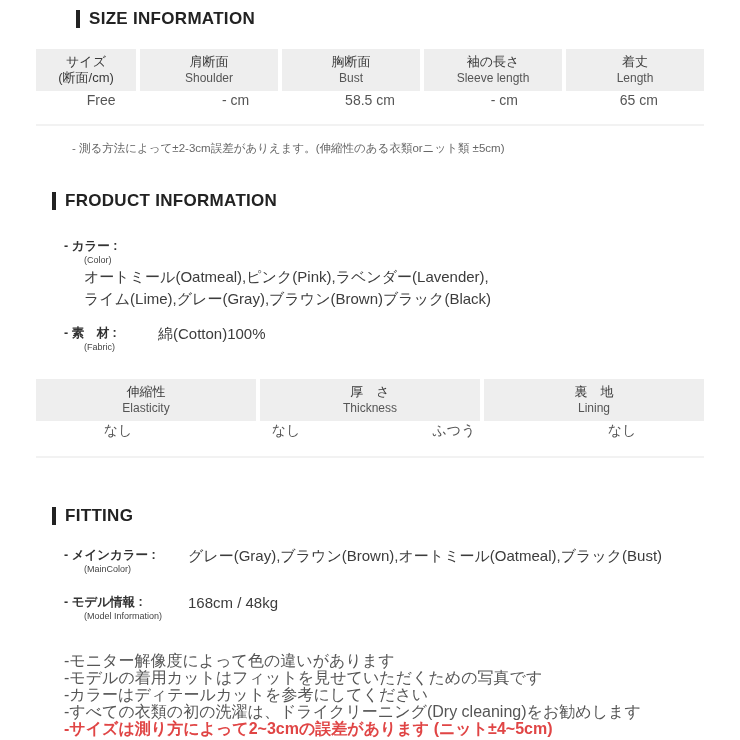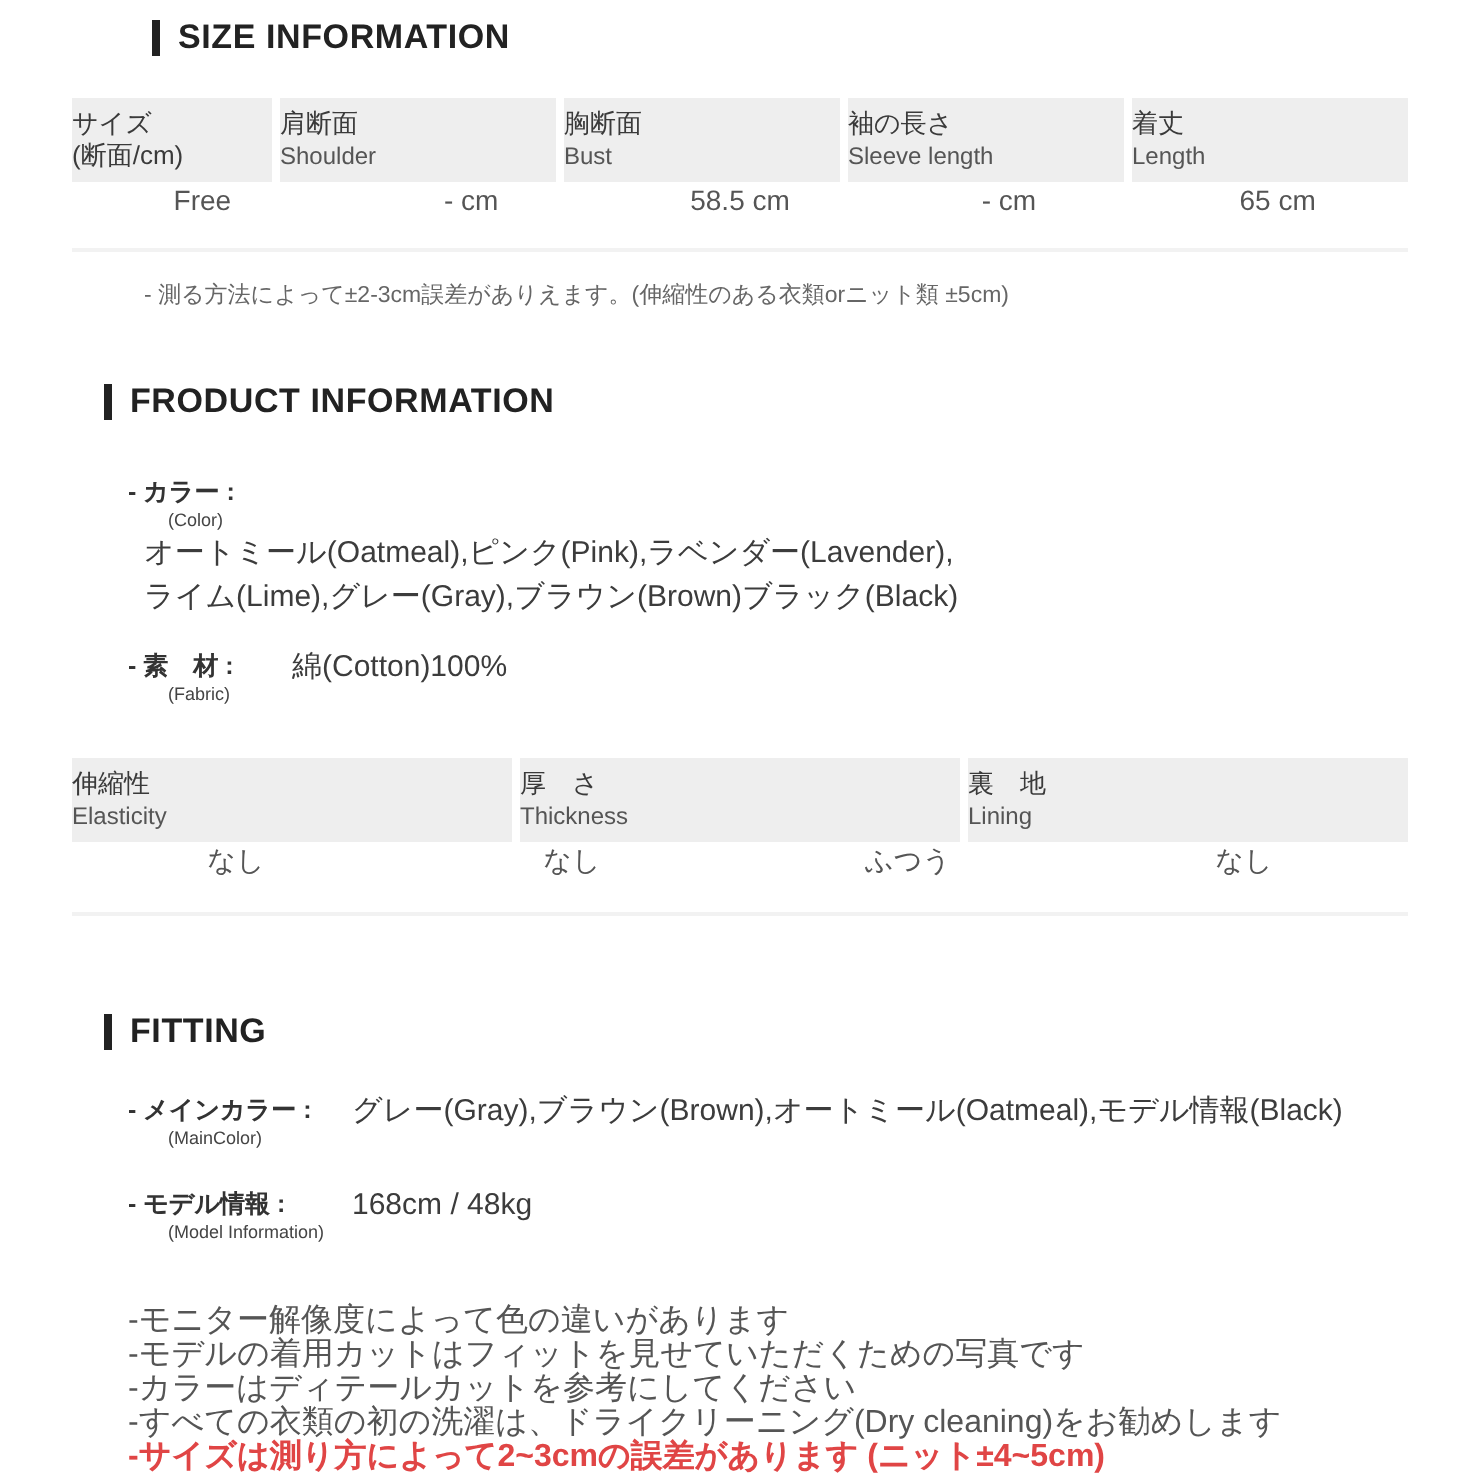--- a/index.html
+++ b/index.html
@@ -17,21 +17,21 @@
   .title-bar{width:4px;height:18px;background:var(--title-color,#1c1c1c);}
   .t1{padding-top:9px;padding-left:24px;}
   .t2{margin-top:34px;}
   .t3{margin-top:48px;}
 
   
   .tbl{margin:0 36px;}
   .tbl-head{display:flex;gap:4px;}
   .hcell{
     background:var(--cell-bg,#eeeeee);flex:1;height:42px;
-    display:flex;flex-direction:column;justify-content:center;align-items:flex-start;
+    display:flex;flex-direction:column;justify-content:center;align-items:center;
     line-height:16px;
   }
   .hcell .jp{font-size:13px;color:#3a3a3a;}
   .hcell .en{font-size:12px;color:#555;}
   .size-col0{flex:0 0 100px;}
   .tbl-row{display:flex;gap:4px;}
   .vcell{flex:1;text-align:center;color:#555;font-size:14px;padding:1px 0 16px;}
   .divider{border-bottom:2px solid #f2f2f2;margin:0 36px;}
 
   .size-tbl{margin-top:20px;}
@@ -39,21 +39,21 @@
 
   
   .size-notes{margin:13px 0 0 72px;font-size:11.5px;color:#666;line-height:18px;}
   .size-notes p{margin:0;}
 
   
   .info-row{display:flex;margin-left:64px;}
   .info-label{flex:0 0 auto;min-width:74px;padding-top:2px;}
   .info-label .lbl{font-size:12.5px;font-weight:bold;color:#333;white-space:nowrap;}
   .info-label .sub{font-size:9px;color:#444;margin-left:20px;line-height:11px;}
-  .info-value{font-size:15px;color:#3c3c3c;line-height:22px;padding-left:8px;}
+  .info-value{font-size:15px;color:#3c3c3c;line-height:22px;padding-left:8px;margin-left:12px;}
   .row-color{margin-top:25px;flex-direction:column;}
   .row-fabric{margin-top:13px;}
   .row-maincolor{margin-top:19px;}
   .row-maincolor .info-label{min-width:104px;}
   .row-model{margin-top:17px;}
   .row-model .info-label{min-width:104px;}
 
   
   .footer-notes{margin:30px 0 0 64px;font-size:16px;color:#555;line-height:17px;}
   .footer-notes p{margin:0;}
@@ -155,21 +155,21 @@
 <div class="section-title t3">
   <span class="title-bar"></span>
   <span>FITTING</span>
 </div>
 
 <div class="info-row row-maincolor">
   <div class="info-label">
     <div class="lbl">- メインカラー :</div>
     <div class="sub">(MainColor)</div>
   </div>
-  <div class="info-value">グレー(Gray),ブラウン(Brown),オートミール(Oatmeal),モデル情報(Black)</div>
+  <div class="info-value">グレー(Gray),ブラウン(Brown),オートミール(Oatmeal),ブラック(Bust)</div>
 </div>
 
 <div class="info-row row-model">
   <div class="info-label">
     <div class="lbl">- モデル情報 :</div>
     <div class="sub">(Model Information)</div>
   </div>
   <div class="info-value">168cm / 48kg</div>
 </div>
 

